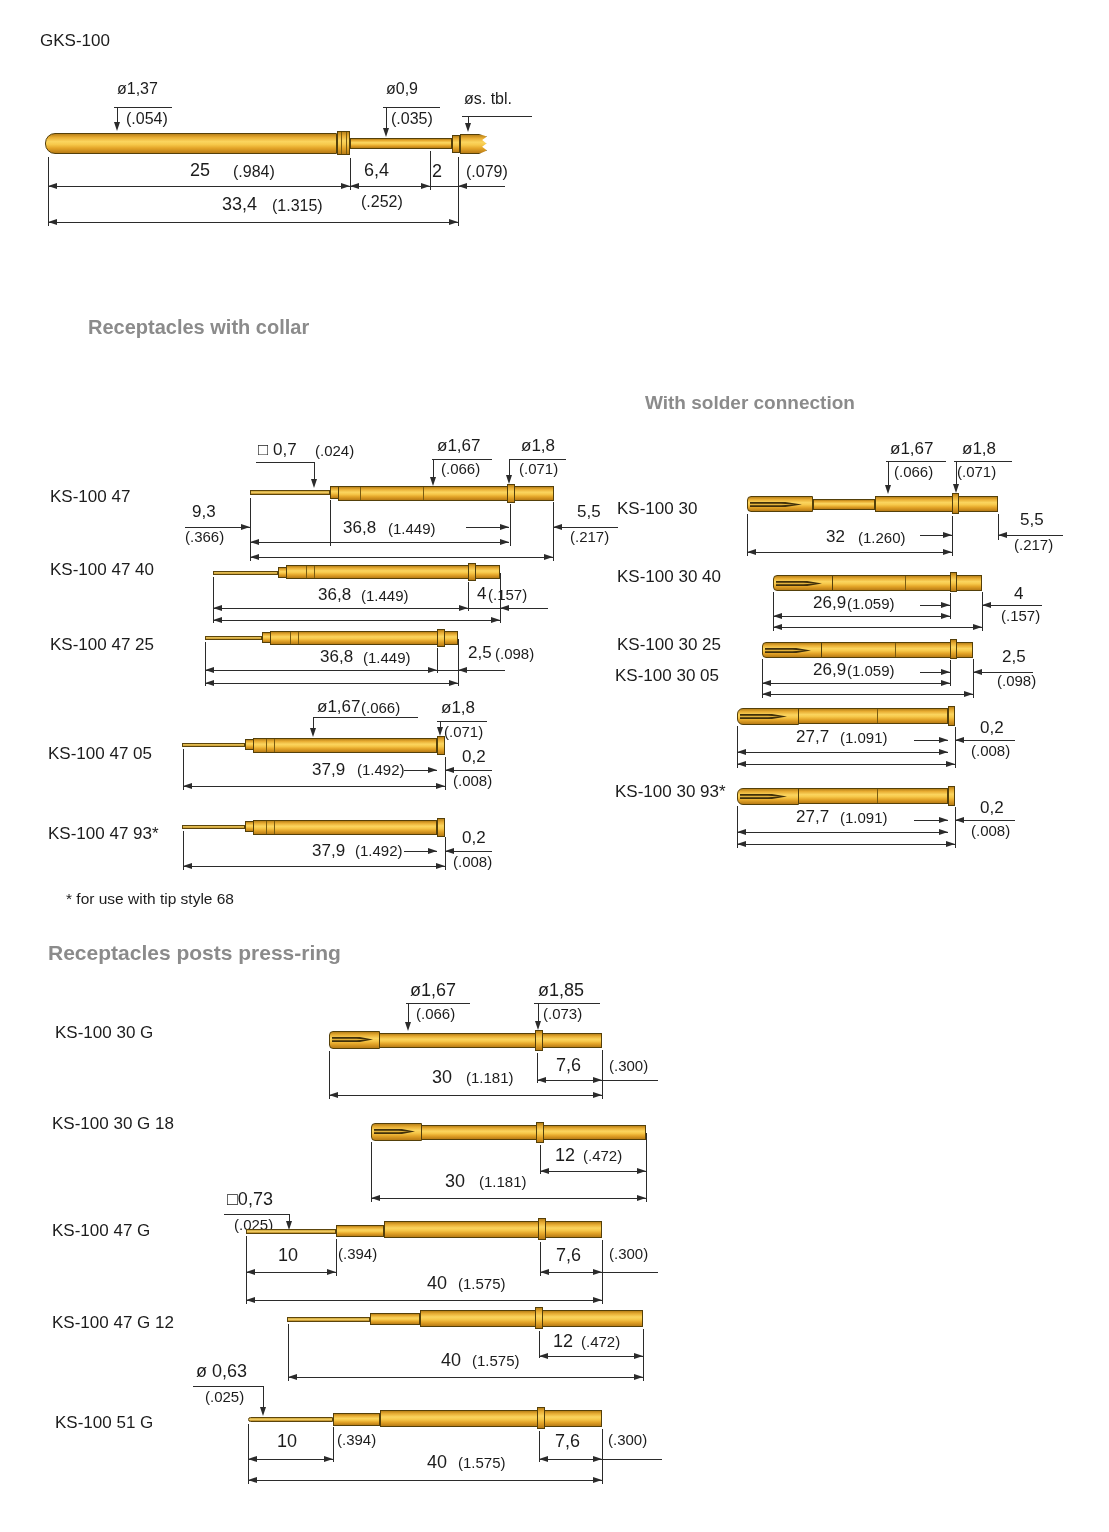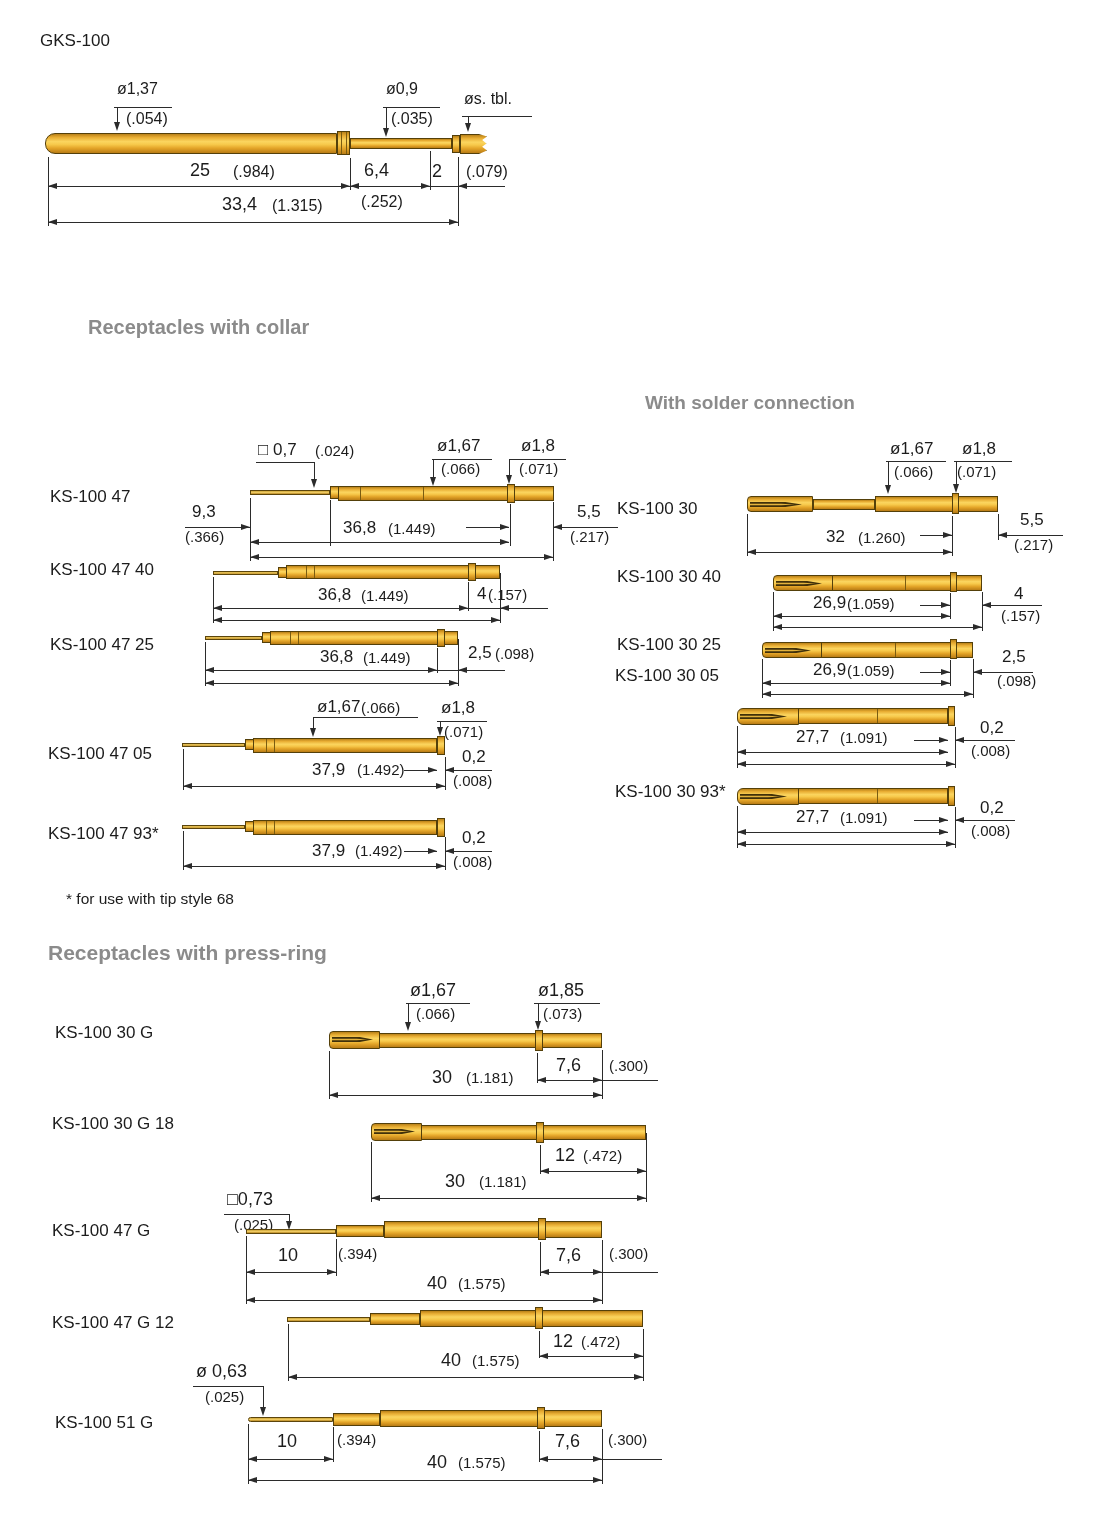--- a/index.html
+++ b/index.html
@@ -366,21 +366,21 @@
   <span class="t mm" style="left:796px;top:808px">27,7</span>
   <span class="t in" style="left:840px;top:810px">(1.091)</span>
   <i class="hl" style="left:737px;top:832px;width:211px"></i>
   <i class="ar l" style="left:737px;top:829px"></i>
   <i class="ar r" style="left:939px;top:829px"></i>
   <i class="hl" style="left:737px;top:844px;width:218px"></i>
   <i class="ar l" style="left:737px;top:841px"></i>
   <i class="ar r" style="left:946px;top:841px"></i>
 
   <span class="t fn" style="left:66px;top:890px">* for use with tip style 68</span>
-  <span class="t h3" style="left:48px;top:941px">Receptacles with press-ring</span>
+  <span class="t h3" style="left:48px;top:941px">Receptacles posts press-ring</span>
 
   <span class="t mm3" style="left:410px;top:981px">ø1,67</span>
   <span class="t in" style="left:416px;top:1006px">(.066)</span>
   <i class="hl" style="left:406px;top:1003px;width:64px"></i>
   <i class="vl" style="left:408px;top:1003px;height:19px"></i>
   <i class="ar d" style="left:405px;top:1022px"></i>
   <span class="t mm3" style="left:538px;top:981px">ø1,85</span>
   <span class="t in" style="left:543px;top:1006px">(.073)</span>
   <i class="hl" style="left:534px;top:1003px;width:66px"></i>
   <i class="vl" style="left:538px;top:1003px;height:18px"></i>

